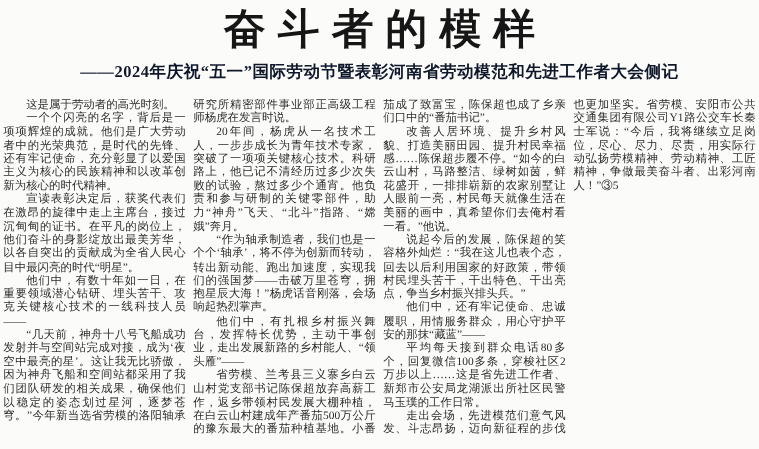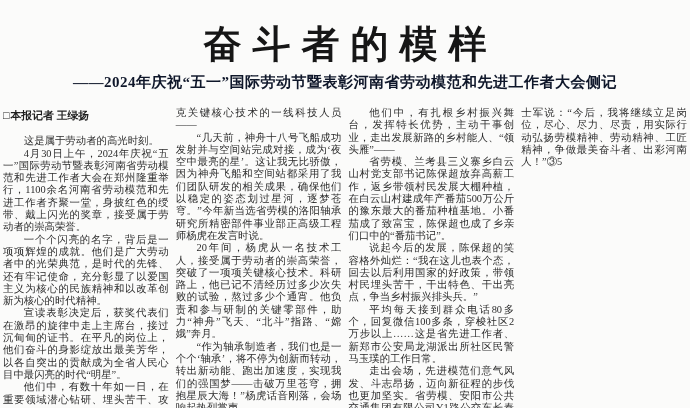--- a/index.html
+++ b/index.html
@@ -9,21 +9,21 @@
     overflow: hidden;
     font-family: "Liberation Serif", "DejaVu Serif", serif;
   }
   .page {
     position: relative;
     width: 690px; height: 408px;
     box-sizing: border-box;
   }
   .masthead {
     text-align: center;
-    padding-top: 22px;
+    padding-top: 5px;
   }
   .headline {
     margin: 0;
     font-size: 38px;
     line-height: 44px;
     font-weight: 700;
     letter-spacing: 11px;
     text-indent: 11px; 
     color: #161616;
     font-family: "Liberation Serif", "DejaVu Serif", serif;
@@ -65,31 +65,29 @@
 <body>
 
 <div class="page">
 
   <div class="masthead">
     <h1 class="headline">奋斗者的模样</h1>
     <div class="subtitle">——2024年庆祝“五一”国际劳动节暨表彰河南省劳动模范和先进工作者大会侧记</div>
   </div>
 
   <div class="article-body">
-    <div class="byline">
-      <span class="marker">□</span><span>本报记者 王绿扬</span>
-    </div>
     <p>这是属于劳动者的高光时刻。</p>
-    <p>4月30日上午，2024年庆祝“五一”国际劳动节暨表彰河南省劳动模范和先进工作者大会在郑州隆重举行，1100余名河南省劳动模范和先进工作者齐聚一堂，身披红色的绶带、戴上闪光的奖章，接受属于劳动者的崇高荣誉。</p>
     <p>一个个闪亮的名字，背后是一项项辉煌的成就。他们是广大劳动者中的光荣典范，是时代的先锋、还有牢记使命，充分彰显了以爱国主义为核心的民族精神和以改革创新为核心的时代精神。</p>
     <p>宣读表彰决定后，获奖代表们在激昂的旋律中走上主席台，接过沉甸甸的证书。在平凡的岗位上，他们奋斗的身影绽放出最美芳华，以各自突出的贡献成为全省人民心目中最闪亮的时代“明星”。</p>
     <p>他们中，有数十年如一日，在重要领域潜心钻研、埋头苦干、攻克关键核心技术的一线科技人员——</p>
     <p>“几天前，神舟十八号飞船成功发射并与空间站完成对接，成为‘夜空中最亮的星’。这让我无比骄傲，因为神舟飞船和空间站都采用了我们团队研发的相关成果，确保他们以稳定的姿态划过星河，逐梦苍穹。”今年新当选省劳模的洛阳轴承研究所精密部件事业部正高级工程师杨虎在发言时说。</p>
-    <p>20年间，杨虎从一名技术工人，接受属于劳动者的崇高荣誉，突破了一项项关键核心技术。科研路上，他已记不清经历过多少次失败的试验，熬过多少个通宵。他负责和参与研制的关键零部件，助力“神舟”飞天、“北斗”指路、“嫦娥”奔月。</p>
+    <p>20年间，杨虎从一名技术工人，一步步成长为青年技术专家，突破了一项项关键核心技术。科研路上，他已记不清经历过多少次失败的试验，熬过多少个通宵。他负责和参与研制的关键零部件，助力“神舟”飞天、“北斗”指路、“嫦娥”奔月。</p>
     <p>“作为轴承制造者，我们也是一个个‘轴承’，将不停为创新而转动，转出新动能、跑出加速度，实现我们的强国梦——击破万里苍穹，拥抱星辰大海！”杨虎话音刚落，会场响起热烈掌声。</p>
     <p>他们中，有扎根乡村振兴舞台，发挥特长优势，主动干事创业，走出发展新路的乡村能人、“领头雁”——</p>
     <p>省劳模、兰考县三义寨乡白云山村党支部书记陈保超放弃高薪工作，返乡带领村民发展大棚种植，在白云山村建成年产番茄500万公斤的豫东最大的番茄种植基地。小番茄成了致富宝，陈保超也成了乡亲们口中的“番茄书记”。</p>
+    <p>改善人居环境、提升乡村风貌、打造美丽田园、提升村民幸福感……陈保超步履不停。“如今的白云山村，马路整洁、绿树如茵，鲜花盛开，一排排崭新的农家别墅让人眼前一亮，村民每天就像生活在美丽的画中，真希望你们去俺村看一看。”他说。</p>
     <p>说起今后的发展，陈保超的笑容格外灿烂：“我在这儿也表个态，回去以后利用国家的好政策，带领村民埋头苦干，干出特色、干出亮点，争当乡村振兴排头兵。”</p>
+    <p>他们中，还有牢记使命、忠诚履职，用情服务群众，用心守护平安的那抹“藏蓝”——</p>
     <p>平均每天接到群众电话80多个，回复微信100多条，穿梭社区2万步以上……这是省先进工作者、新郑市公安局龙湖派出所社区民警马玉璞的工作日常。</p>
     <p>走出会场，先进模范们意气风发、斗志昂扬，迈向新征程的步伐也更加坚实。省劳模、安阳市公共交通集团有限公司Y1路公交车长秦士军说：“今后，我将继续立足岗位，尽心、尽力、尽责，用实际行动弘扬劳模精神、劳动精神、工匠精神，争做最美奋斗者、出彩河南人！”③5</p>
   </div>
 
 </div>
 
 </body></html>

